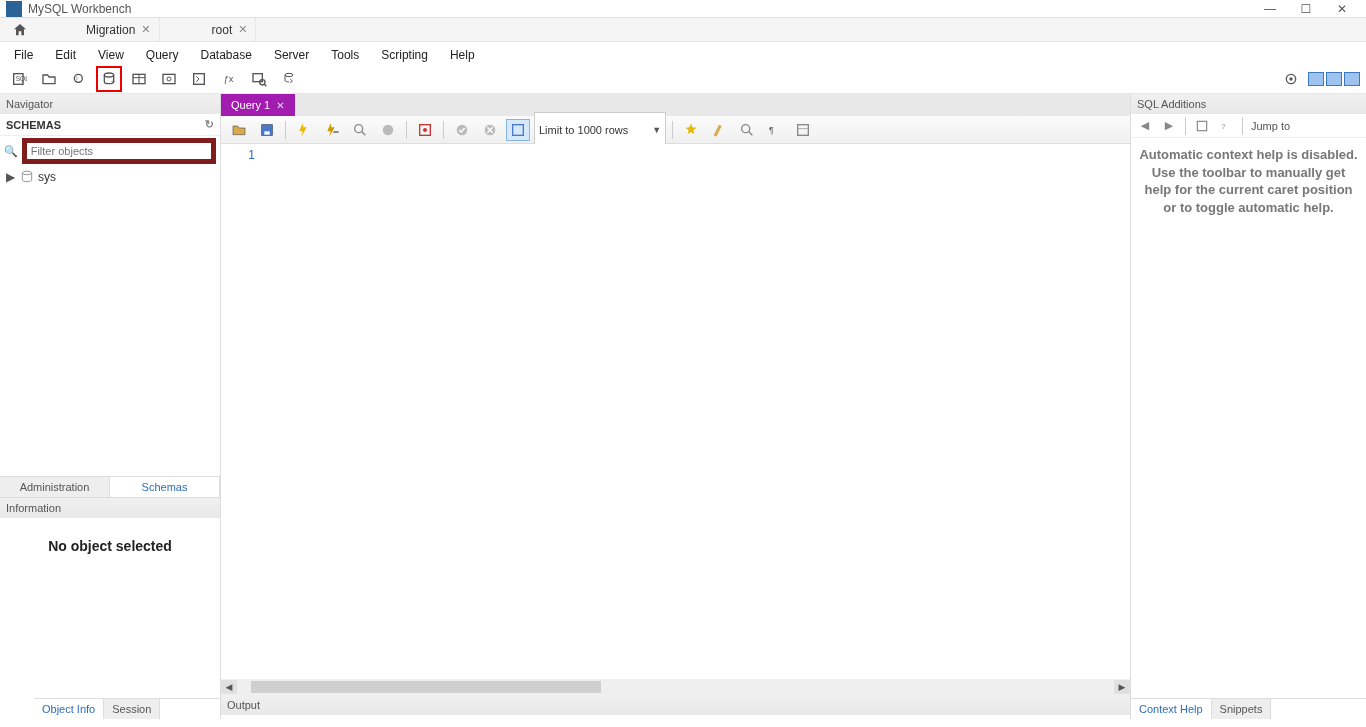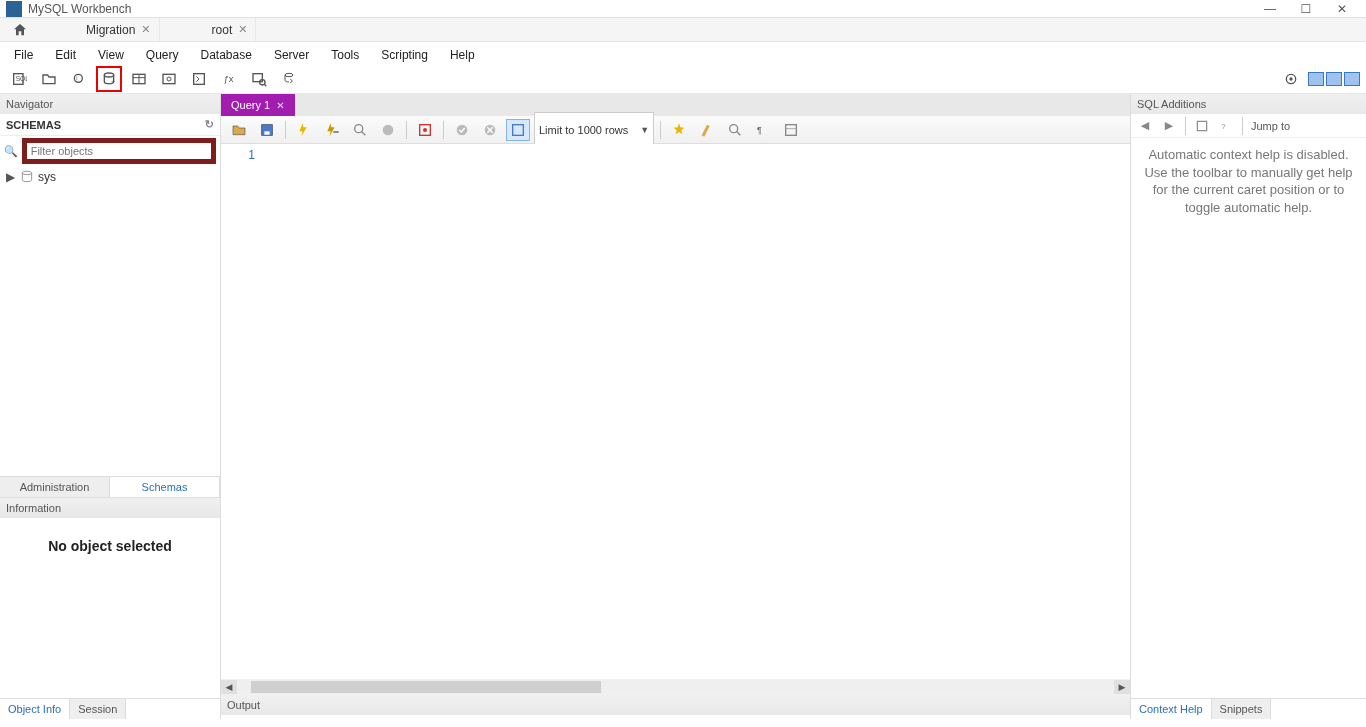--- a/index.html
+++ b/index.html
@@ -43,51 +43,51 @@
 .tree-node { display:flex; align-items:center; gap:4px; padding: 2px 0; }
 .tree-node .arrow { width:10px; color:#555; }
 .tree-node .dbicon { width:14px; height:14px; display:inline-flex; align-items:center; justify-content:center; color:#888; }
 
 .nav-tabs { display:flex; border-top:1px solid #ddd; }
 .nav-tabs .nt { flex:1; text-align:center; padding:4px 2px; font-size:11px; color:#555; background:#eee; border-right:1px solid #ddd; cursor:pointer; }
 .nav-tabs .nt.active { background:#fff; color:#2a6ebb; }
 
 .info-panel { border-top:1px solid #ddd; }
 .info-content { padding: 20px 10px; font-size:14px; font-weight:bold; text-align:center; color:#222; height: 180px; }
-.bottom-tabs { display:flex; border-top:1px solid #ddd; }
+.bottom-tabs { display:flex; border-top:1px solid #ddd;margin-left:34px; }
 .bottom-tabs .bt { padding:4px 8px; font-size:11px; color:#2a6ebb; cursor:pointer; border-right:1px solid #ddd; }
 .bottom-tabs .bt.plain { color:#555; background:#eee; }
 
 
 .editor { flex:1; display:flex; flex-direction:column; border-right:1px solid #ddd; }
 .editor-tabs { height: 22px; background:#e8e8e8; display:flex; align-items:stretch; }
 .editor-tabs .etab { background:#a21caf; color:#fff; padding: 2px 10px; display:flex; align-items:center; gap:6px; font-size:11px; }
 .editor-tabs .etab .close { color:#cde3f8; font-size:10px; }
 .editor-toolbar { height: 28px; background:linear-gradient(#fbfbfb,#f0f0f0); display:flex; align-items:center; padding:2px 6px; gap:4px; border-bottom:1px solid #ddd; }
 .editor-toolbar .etbtn { width:24px; height:22px; display:flex; align-items:center; justify-content:center; color:#555; }
 .sep { width:1px; height:18px; background:#ccc; margin:0 2px; }
-.row-limit { display:flex; align-items:center; border:1px solid #ccc; height:36px; font-size:11px; padding:0 4px; gap:12px; background:#fff; }
+.row-limit { display:flex; align-items:center; border:1px solid #ccc; height:36px; font-size:11px; padding:0 4px; gap:24px; background:#fff; }
 .row-limit .caret { font-size:9px; color:#555; }
 .editor-body { flex:1; display:flex; background:#fff; }
 .gutter { width: 40px; text-align:right; padding: 4px 6px 0 0; color:#2a6ebb; font-size:12px; font-family: Consolas, monospace; background:#fff; }
 .code-area { flex:1; }
 .editor-hscroll { height:16px; background:#f0f0f0; display:flex; align-items:center; }
 .hsb { display:flex; align-items:center; width:100%; }
 .hsb .arrow-btn { width:16px; height:14px; background:#e0e0e0; display:flex; align-items:center; justify-content:center; font-size:9px; color:#555; }
 .hsb .track { flex:1; height:14px; background:#efefef; position:relative; }
 .hsb .thumb { position:absolute; left:14px; top:1px; width:350px; height:12px; background:#cfcfcf; }
 .output-panel { height:24px; }
 .output-header { font-size:11px; color:#555; padding:4px 6px; }
 
 
 .additions { width: 235px; display:flex; flex-direction:column; }
 .add-toolbar { height: 24px; display:flex; align-items:center; padding:2px 4px; gap:4px; border-bottom:1px solid #eee; }
 .add-toolbar .arrbtn { width:20px; height:18px; display:flex; align-items:center; justify-content:center; color:#888; font-size:11px; }
 .add-toolbar .jump { font-size:11px; color:#555; margin-left:2px; }
-.help-text { padding: 8px 6px; font-size:13px; font-weight:normal; color:#777; text-align:center; line-height:1.35; }
+.help-text { padding: 8px 6px; font-size:13px; font-weight:bold; color:#777; text-align:center; line-height:1.35; }
 .add-tabs-bottom { margin-top:auto; display:flex; border-top:1px solid #ddd; }
 .add-tabs-bottom .at { padding:4px 8px; font-size:11px; color:#2a6ebb; border-right:1px solid #ddd; }
 .add-tabs-bottom .at.plain { color:#555; background:#eee; }
 
 svg { display:block; }
 .icon-svg { width:16px; height:16px; }
 </style>
 </head>
 <body>
 

